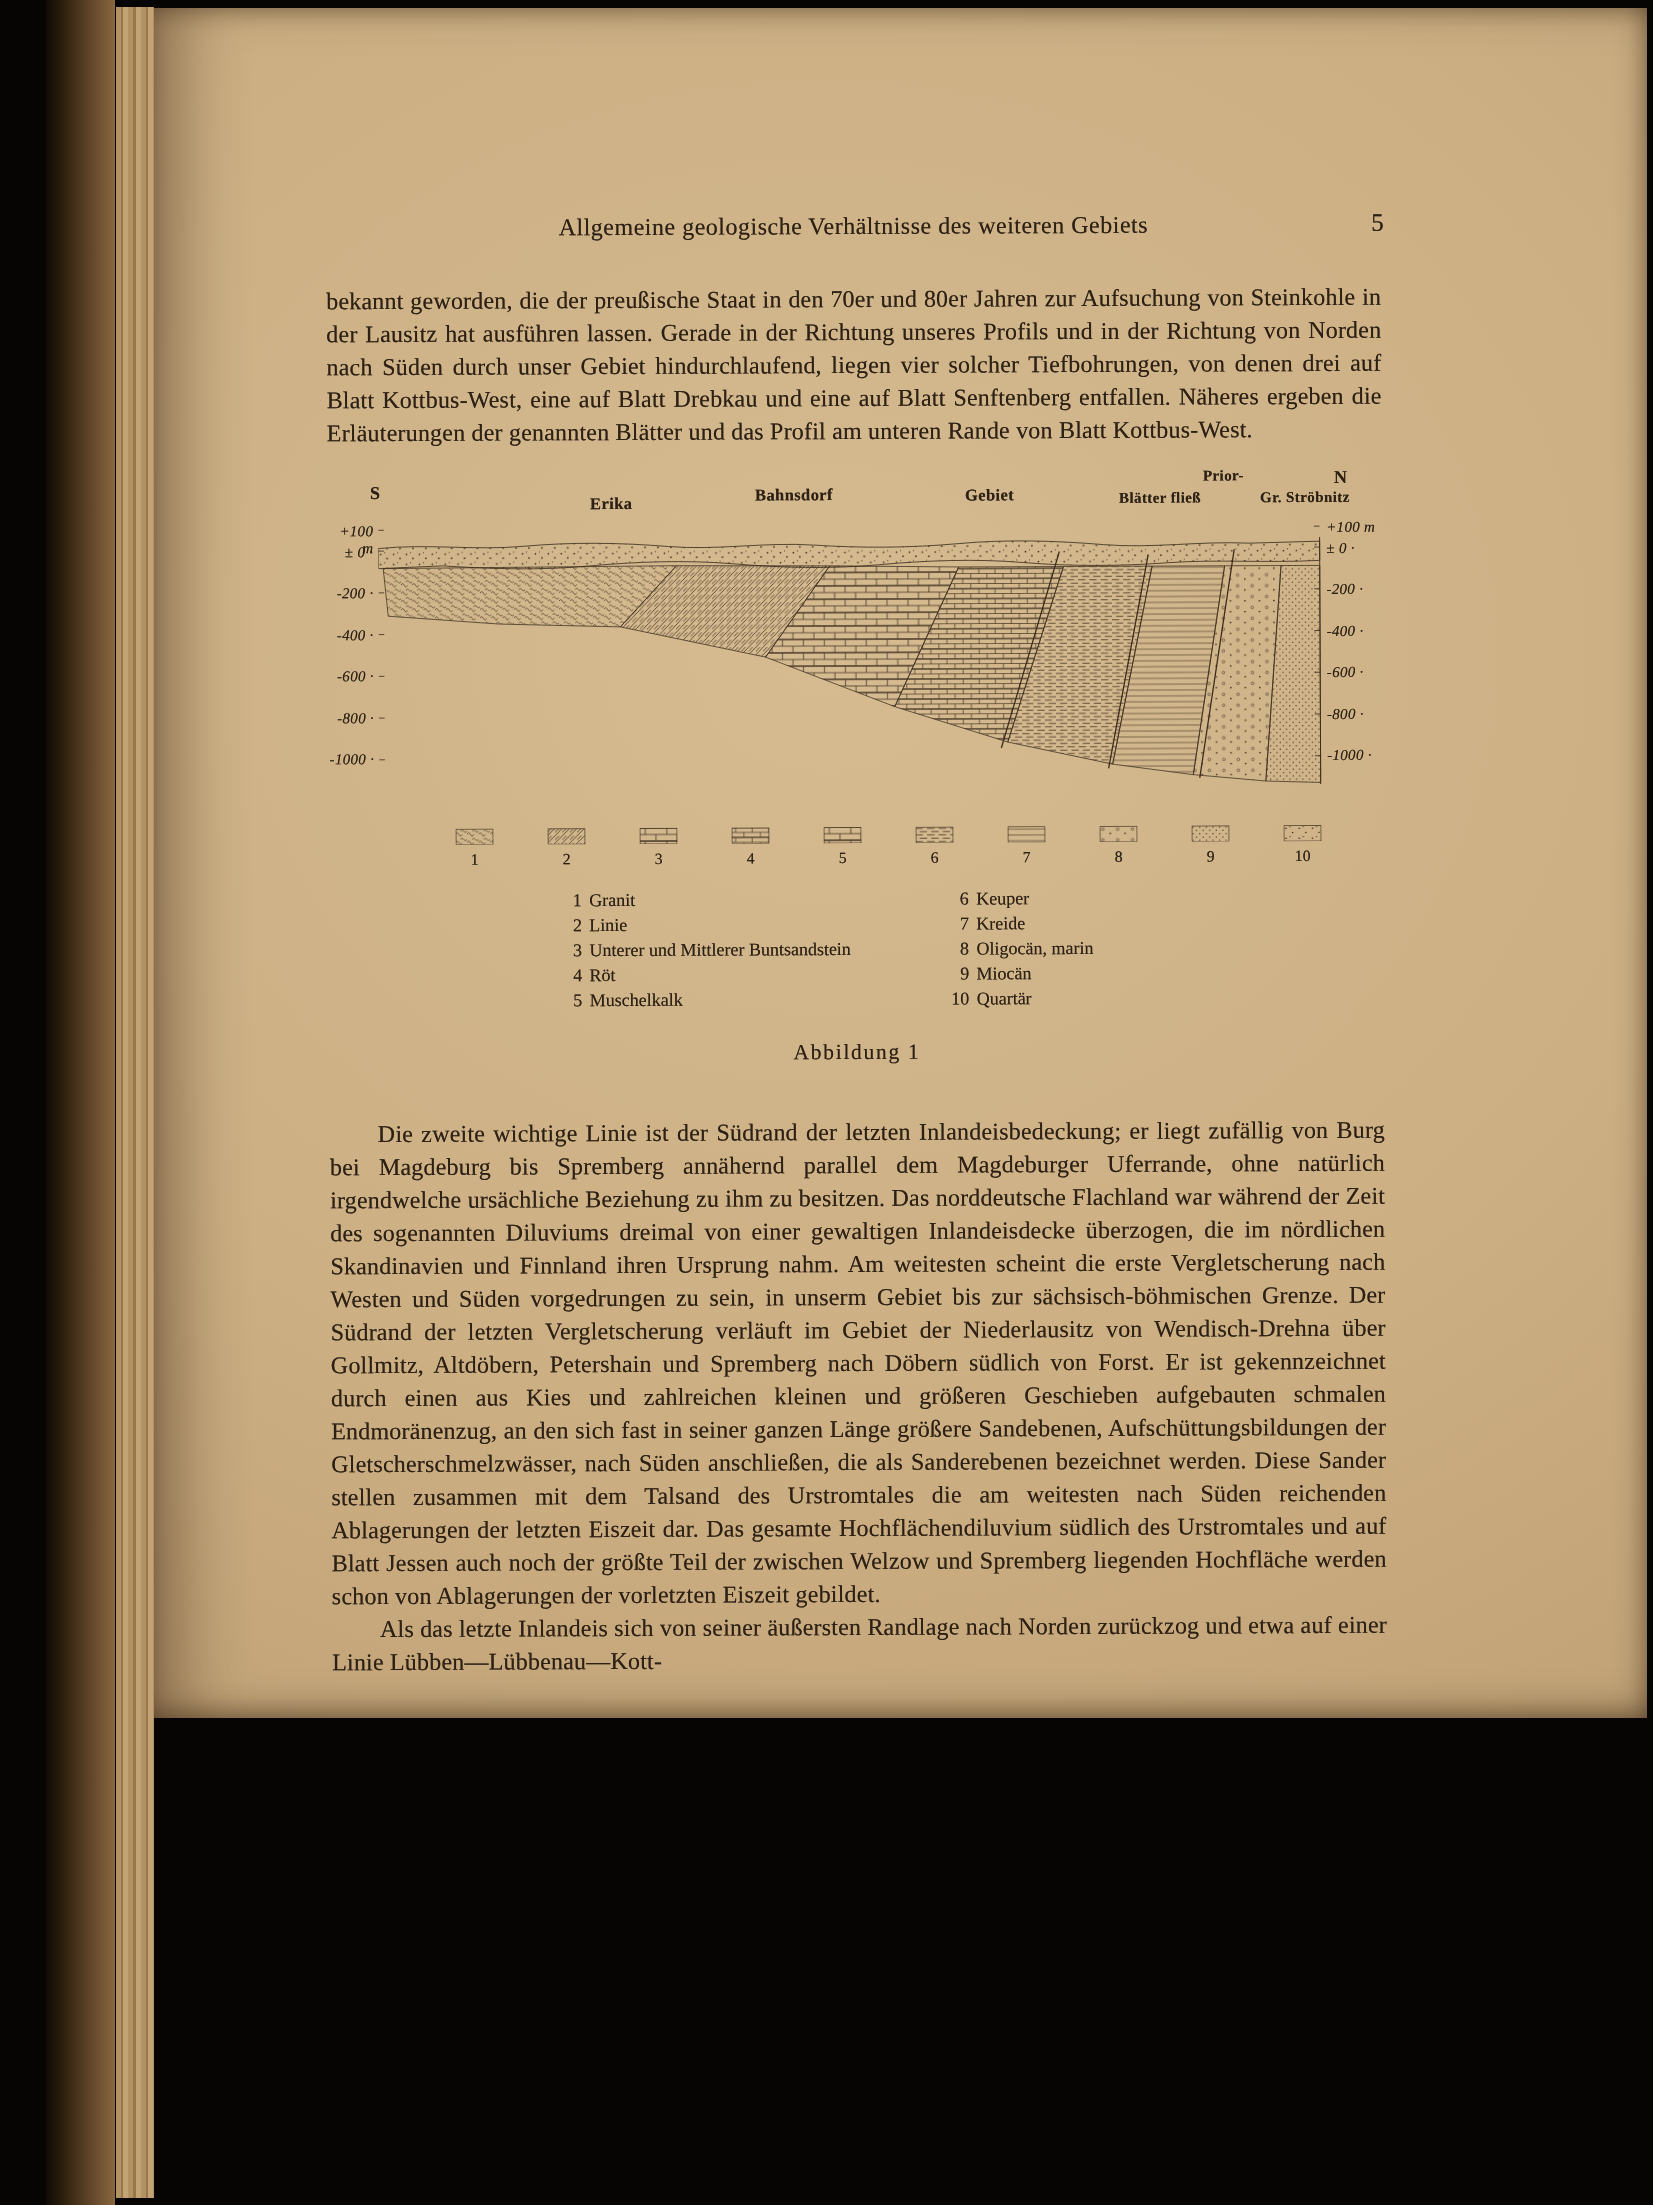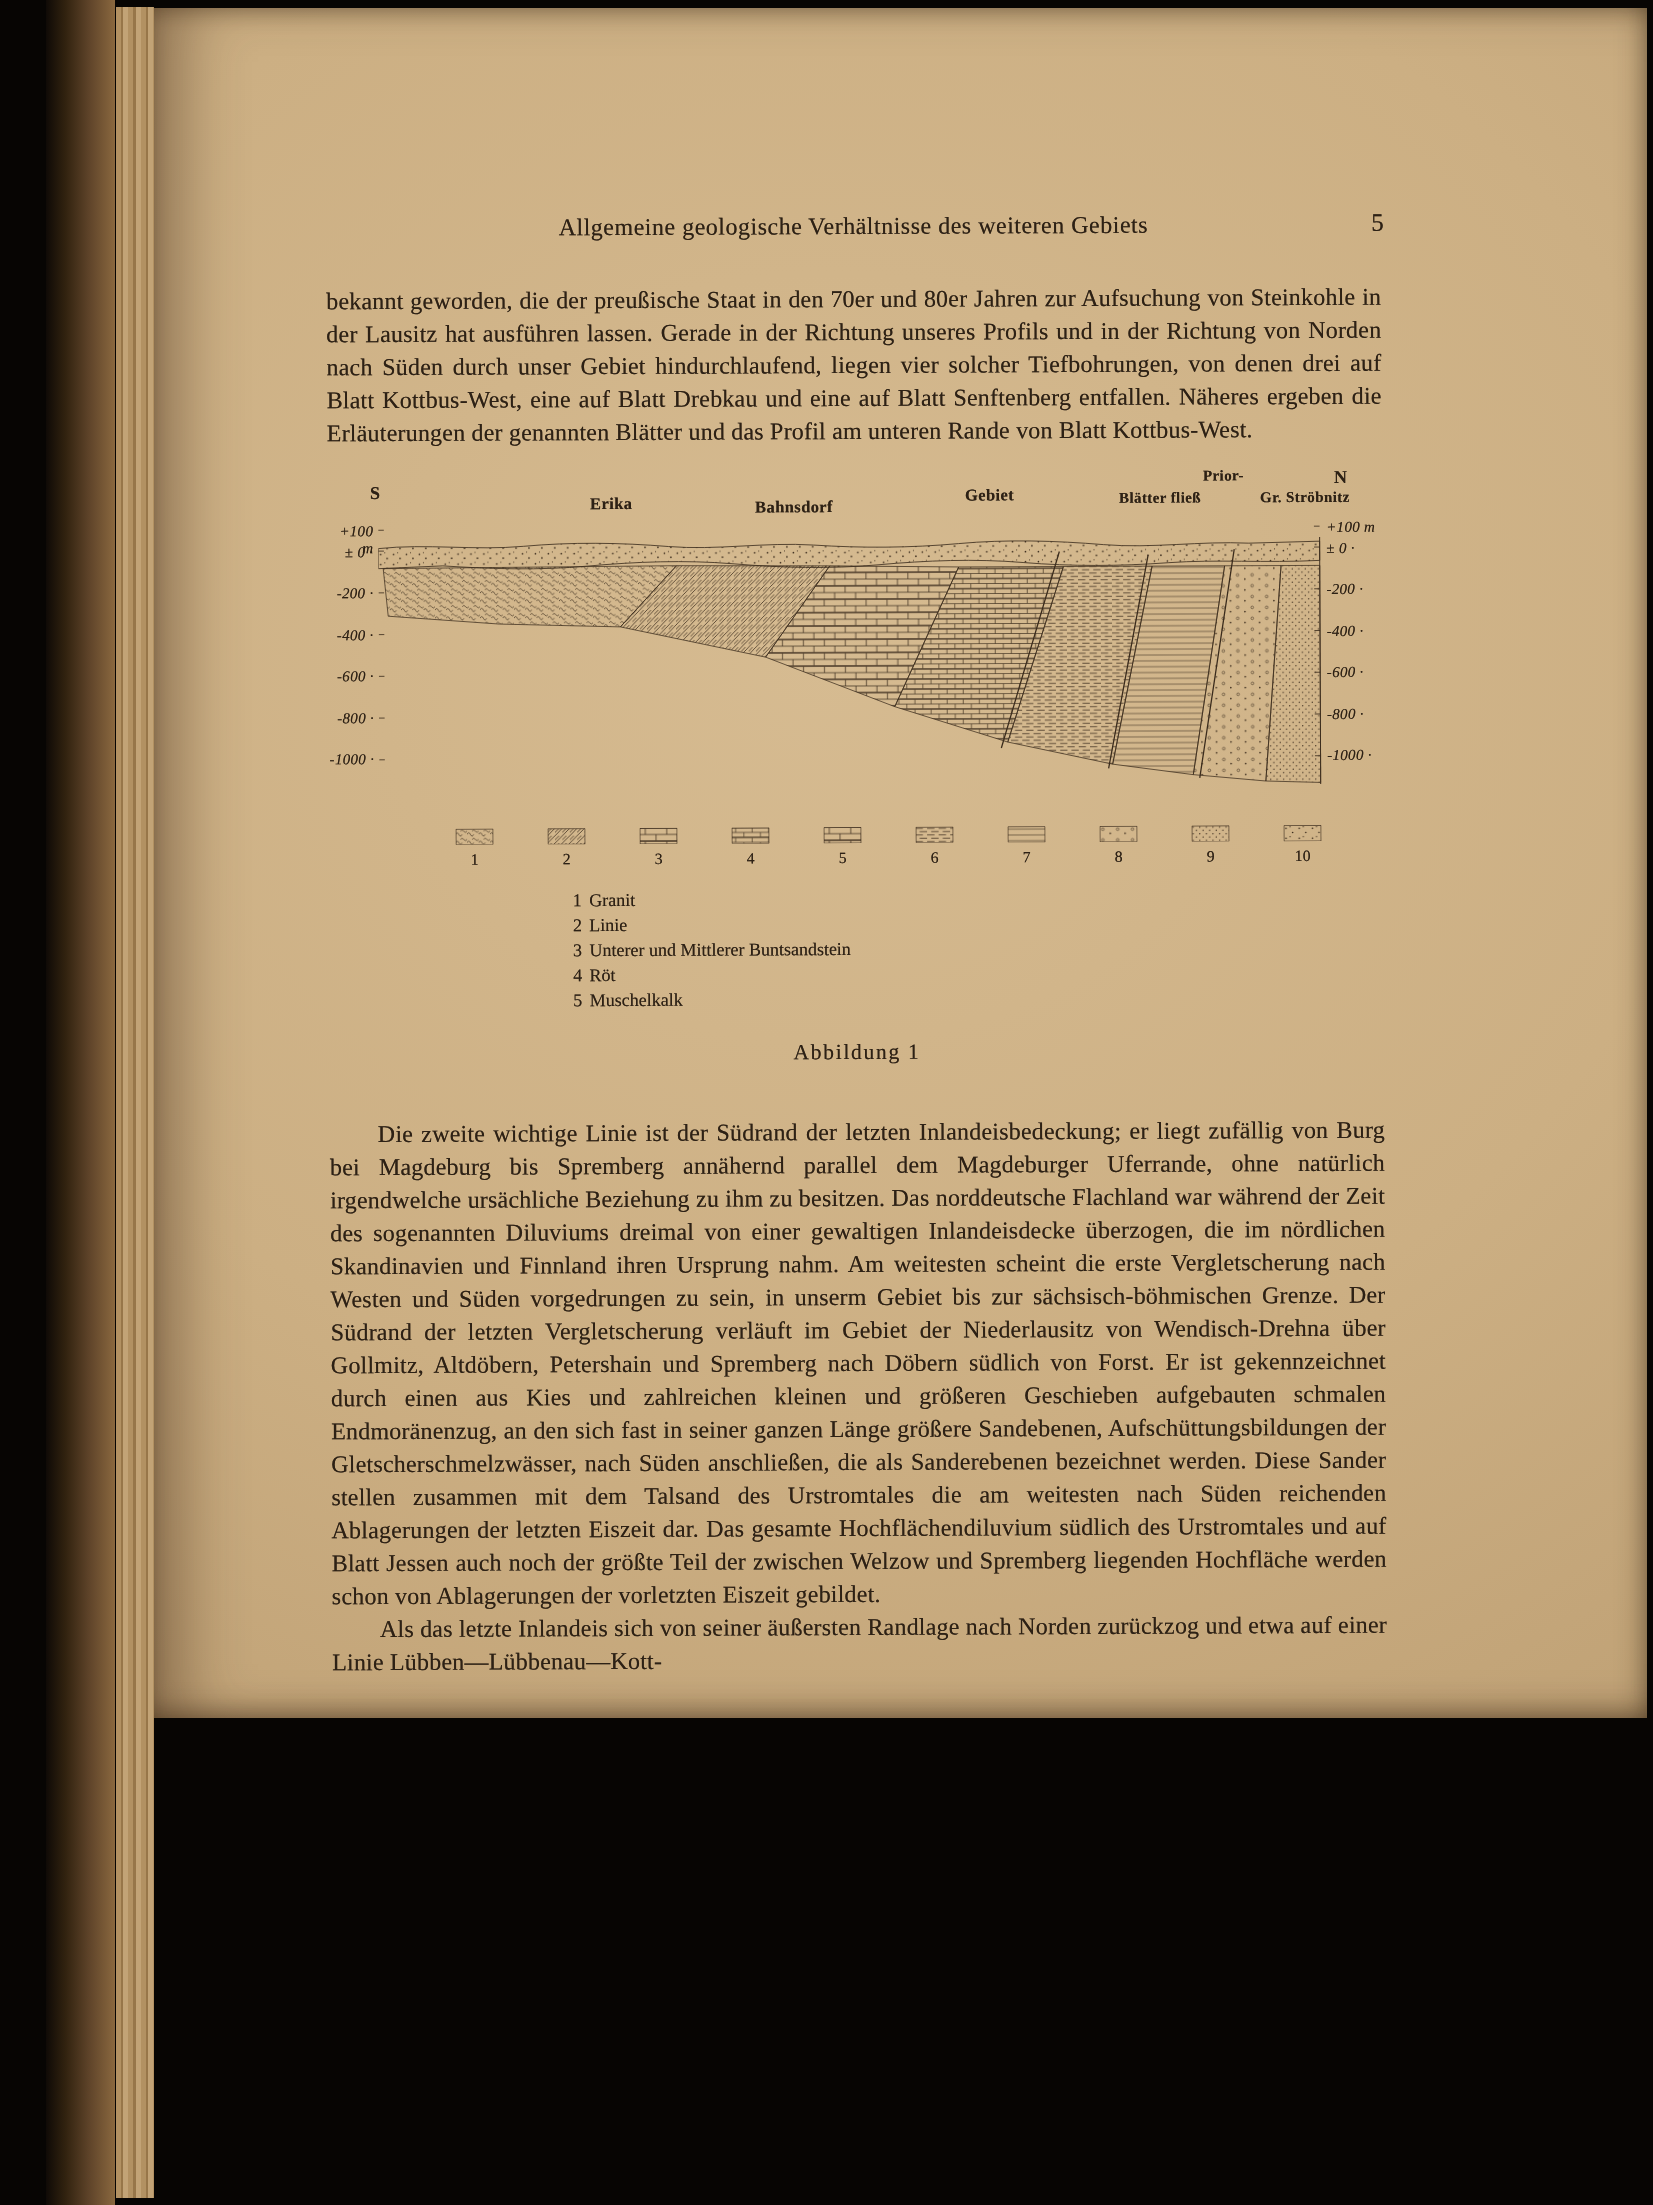--- a/index.html
+++ b/index.html
@@ -37,21 +37,21 @@
   .p1{margin-top:35px;}
   .p2{margin-top:51px;text-indent:48px;}
   .p3{text-indent:48px;}
 
   
   .fig{margin-top:23px;position:relative;}
   .fig-labels{position:relative;height:46px;font-size:16.5px;font-weight:bold;letter-spacing:0.4px;}
   .fl{position:absolute;white-space:nowrap;}
   .fl-s{left:43px;top:10px;font-size:18px;}
   .fl-erika{left:263px;top:21.5px;}
-  .fl-bahnsdorf{left:428px;top:26px;}
+  .fl-bahnsdorf{left:428px;top:14px;}
   .fl-raackow{left:638px;top:15px;}
   .fl-prior{left:876px;top:-1.7px;font-size:15px;text-align:center;}
   .fl-n{left:1007px;top:-1.7px;font-size:18px;}
   .fl-haehn{left:792px;top:20px;font-size:15px;}
   .fl-stroeb{left:933px;top:20px;font-size:15px;}
 
   .sect-wrap{position:relative;height:288px;margin-top:1.7px;}
   .sect{position:absolute;left:51px;top:0;}
   .scale span{position:absolute;font-size:15px;letter-spacing:0.3px;font-style:italic;}
   .scaleL span{left:0;width:46px;text-align:right;}
@@ -245,20 +245,27 @@
       </div>
 
       <div class="legend-lists">
         <div class="ll-left">
           <div class="ll-item"><span class="ll-num">1</span><span>Granit</span></div>
           <div class="ll-item"><span class="ll-num">2</span><span>Linie</span></div>
           <div class="ll-item"><span class="ll-num">3</span><span>Unterer und Mittlerer Buntsandstein</span></div>
           <div class="ll-item"><span class="ll-num">4</span><span>Röt</span></div>
           <div class="ll-item"><span class="ll-num">5</span><span>Muschelkalk</span></div>
         </div>
+        <div class="ll-right">
+          <div class="ll-item"><span class="ll-num">6</span><span>Keuper</span></div>
+          <div class="ll-item"><span class="ll-num">7</span><span>Kreide</span></div>
+          <div class="ll-item"><span class="ll-num">8</span><span>Oligocän, marin</span></div>
+          <div class="ll-item"><span class="ll-num">9</span><span>Miocän</span></div>
+          <div class="ll-item"><span class="ll-num">10</span><span>Quartär</span></div>
+        </div>
       </div>
 
       <div class="caption">Abbildung 1</div>
     </div>
 
     <p class="p2">Die zweite wichtige Linie ist der Südrand der letzten Inlandeisbedeckung; er liegt zufällig von Burg bei Magdeburg bis Spremberg annähernd parallel dem Magdeburger Uferrande, ohne natürlich irgendwelche ursächliche Beziehung zu ihm zu besitzen. Das norddeutsche Flachland war während der Zeit des sogenannten Diluviums dreimal von einer gewaltigen Inlandeisdecke überzogen, die im nördlichen Skandinavien und Finnland ihren Ursprung nahm. Am weitesten scheint die erste Vergletscherung nach Westen und Süden vorgedrungen zu sein, in unserm Gebiet bis zur sächsisch-böhmischen Grenze. Der Südrand der letzten Vergletscherung verläuft im Gebiet der Niederlausitz von Wendisch-Drehna über Gollmitz, Altdöbern, Petershain und Spremberg nach Döbern südlich von Forst. Er ist gekennzeichnet durch einen aus Kies und zahlreichen kleinen und größeren Geschieben aufgebauten schmalen Endmoränenzug, an den sich fast in seiner ganzen Länge größere Sandebenen, Aufschüttungsbildungen der Gletscherschmelzwässer, nach Süden anschließen, die als Sanderebenen bezeichnet werden. Diese Sander stellen zusammen mit dem Talsand des Urstromtales die am weitesten nach Süden reichenden Ablagerungen der letzten Eiszeit dar. Das gesamte Hochflächendiluvium südlich des Urstromtales und auf Blatt Jessen auch noch der größte Teil der zwischen Welzow und Spremberg liegenden Hochfläche werden schon von Ablagerungen der vorletzten Eiszeit gebildet.</p>
     <p class="p3">Als das letzte Inlandeis sich von seiner äußersten Randlage nach Norden zurückzog und etwa auf einer Linie Lübben—Lübbenau—Kott-</p>
 
   </div>
 </div>

